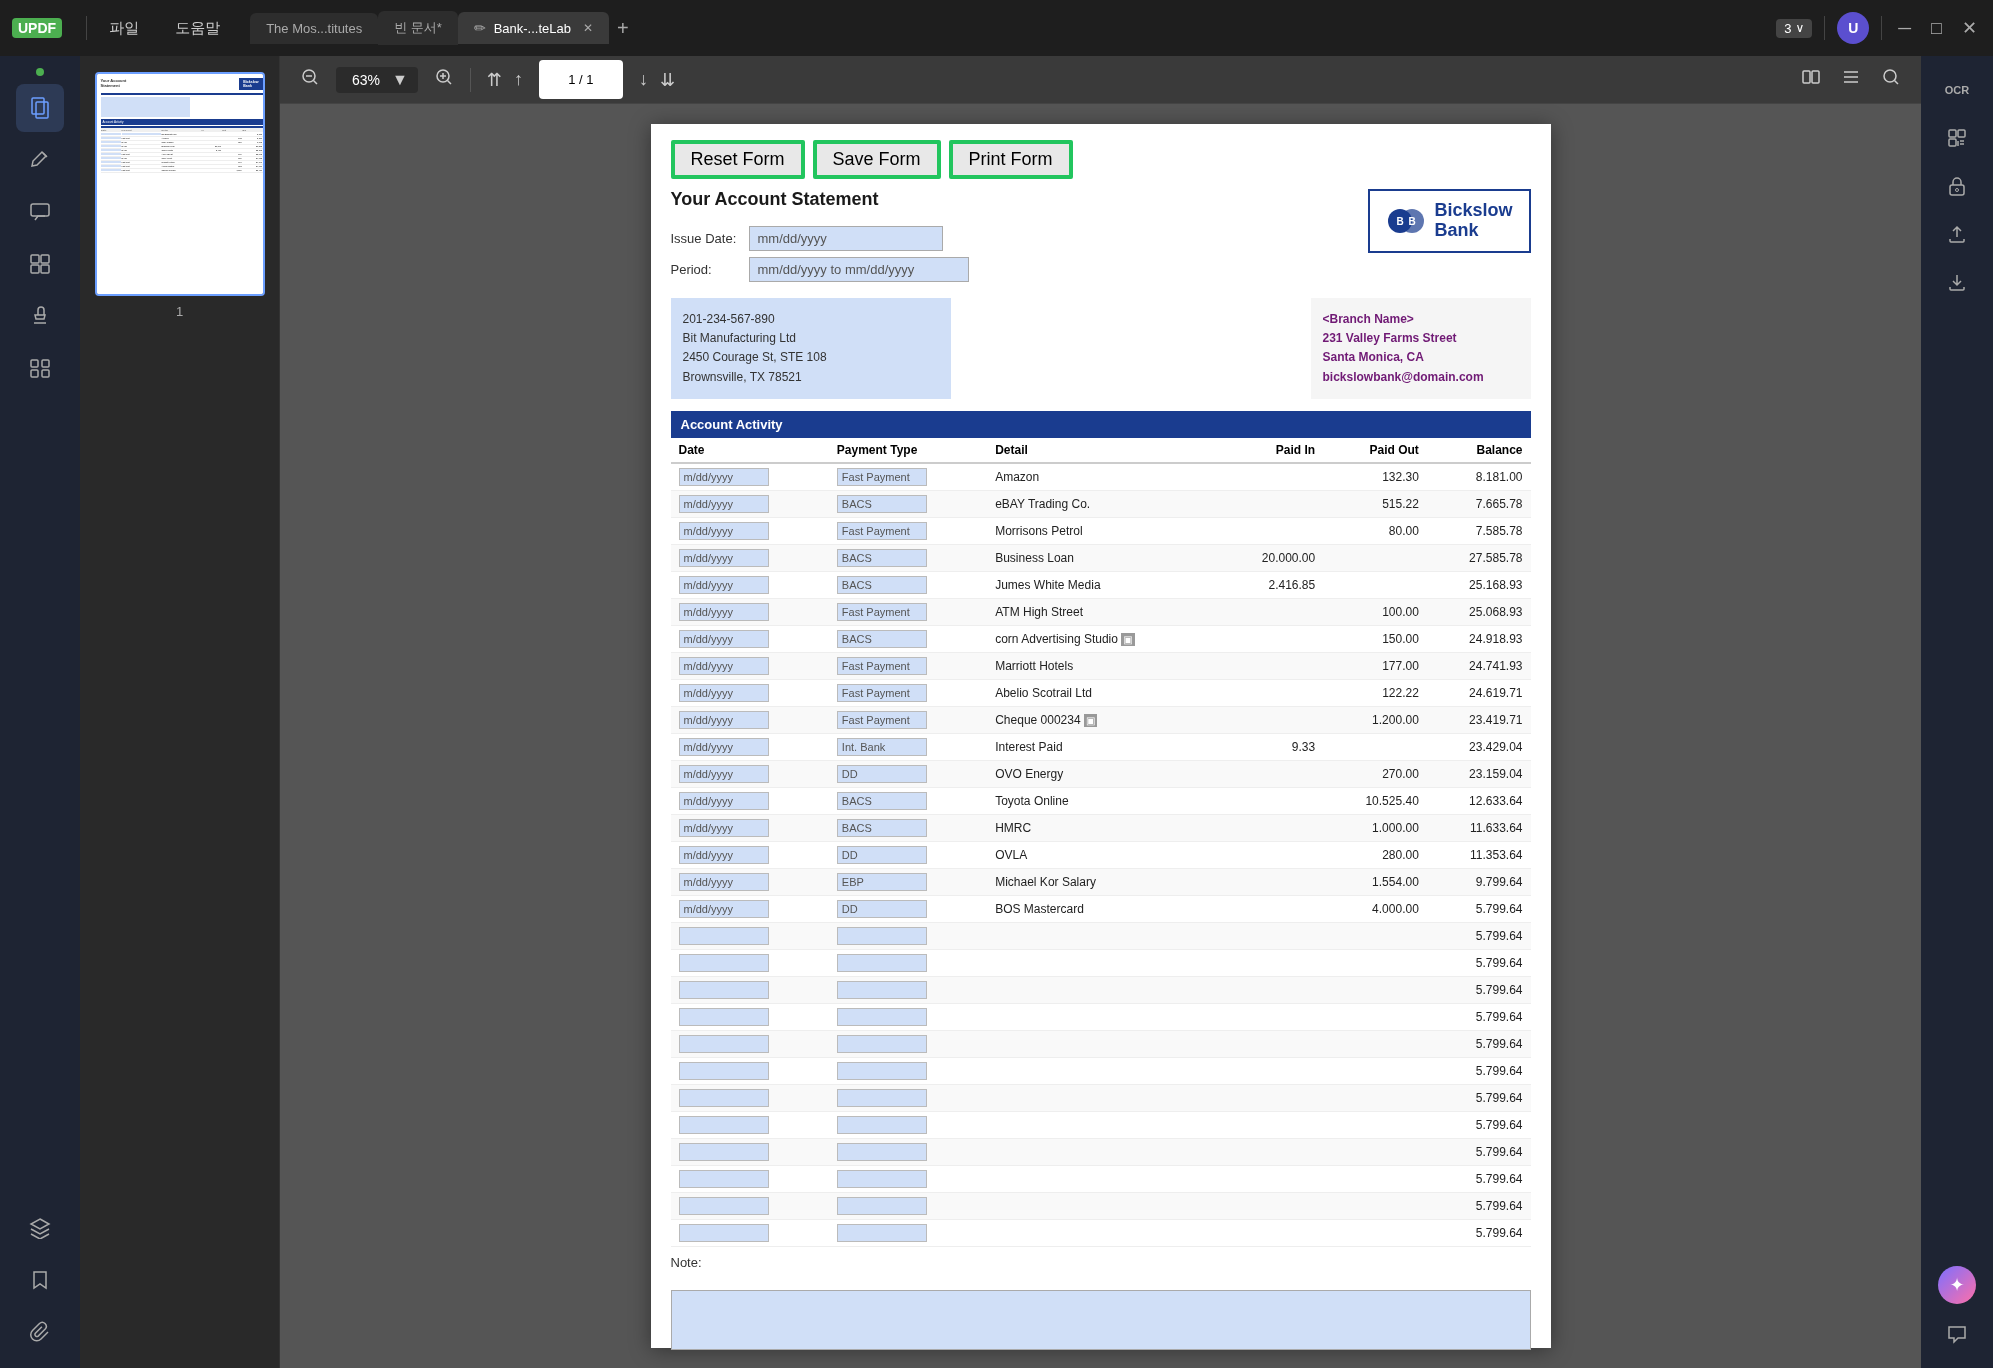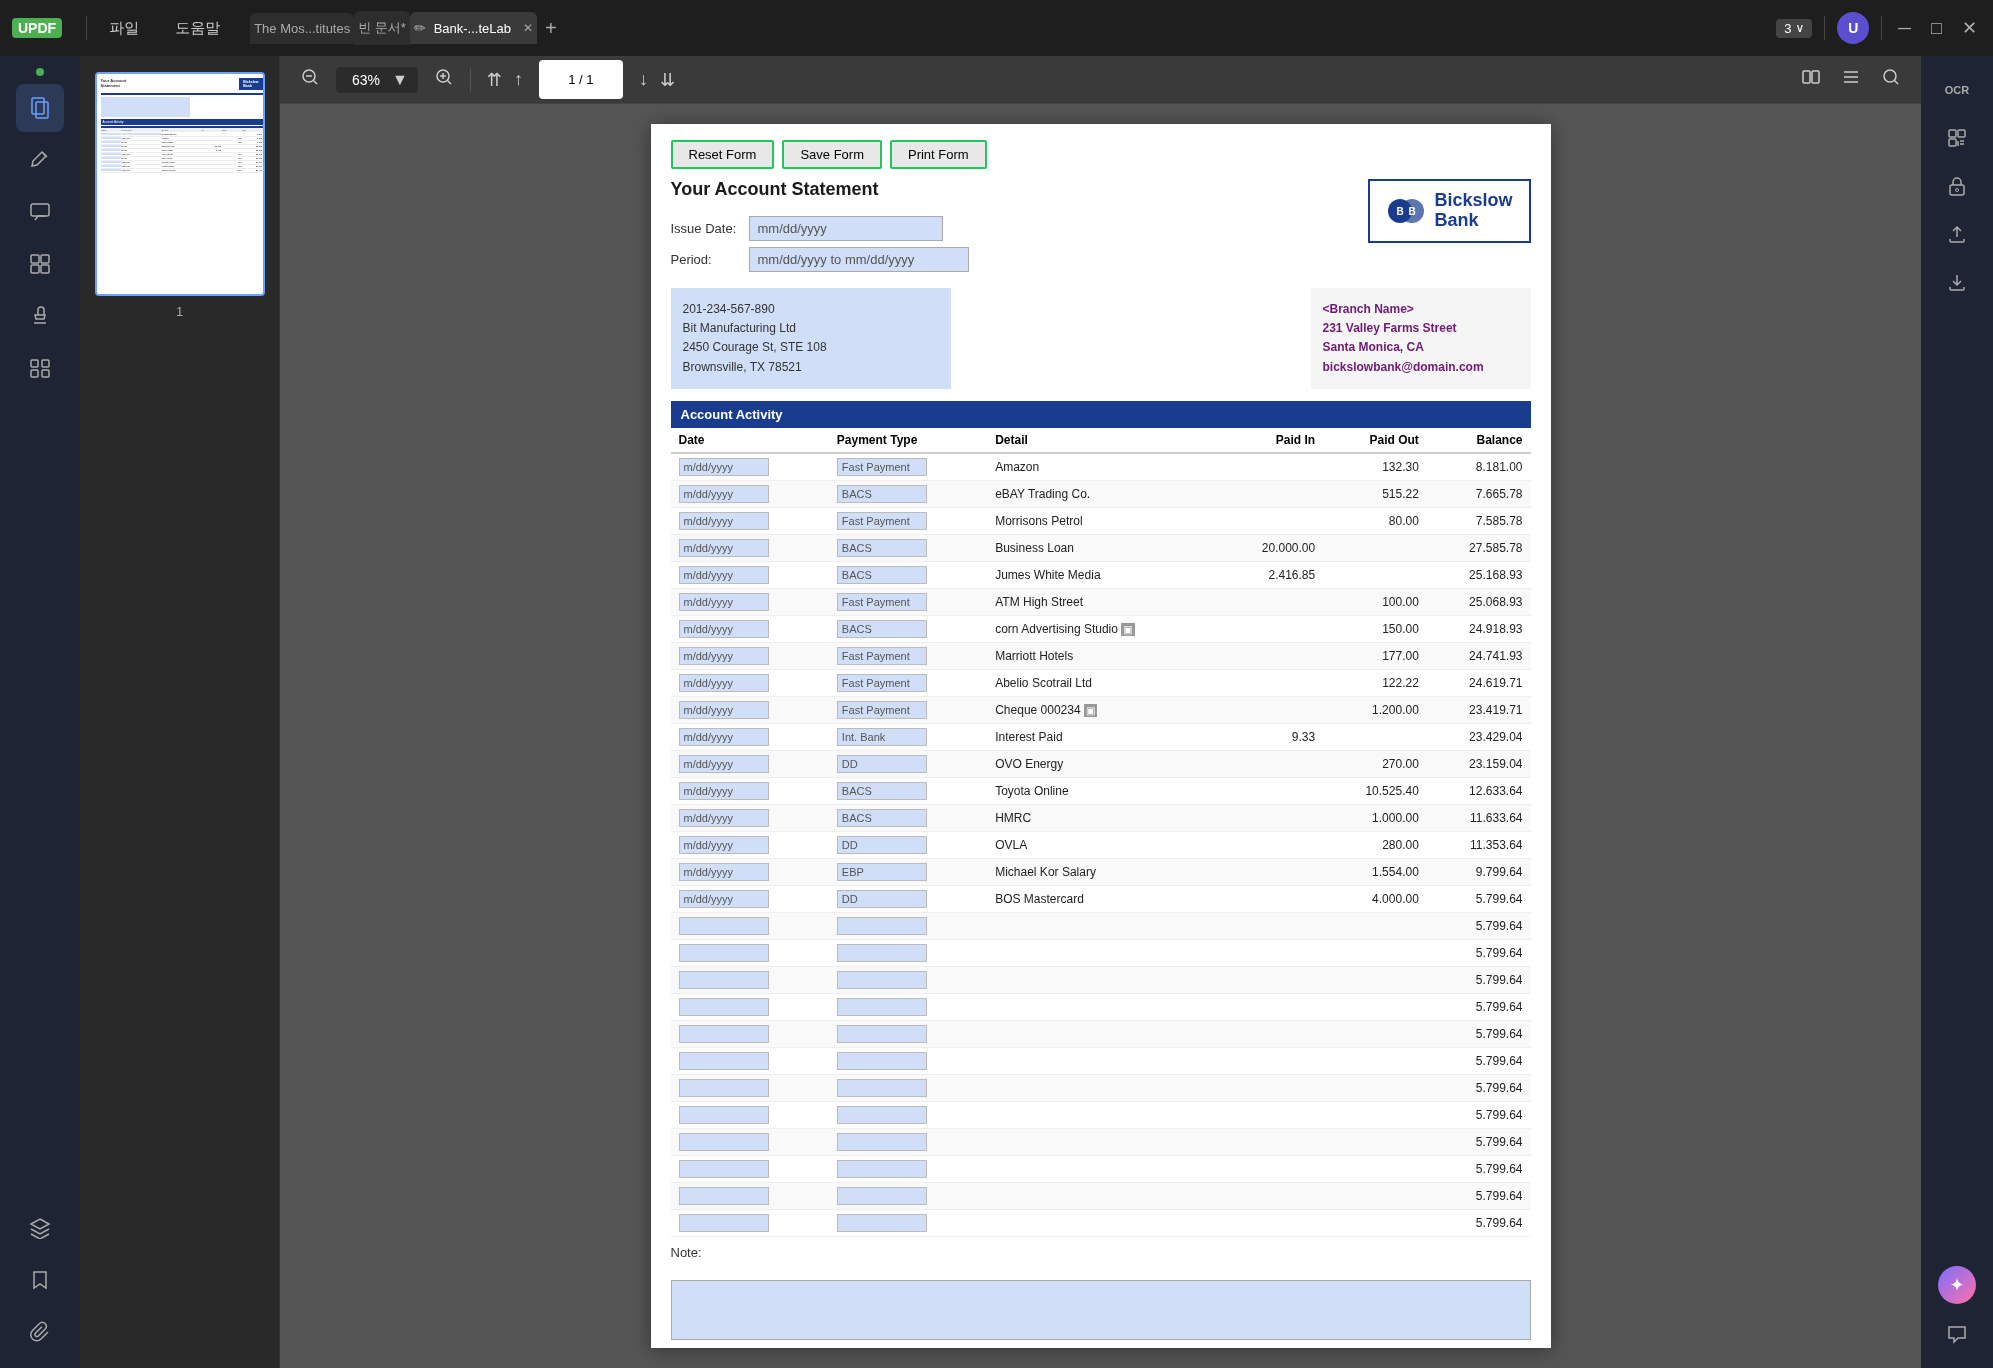--- a/index.html
+++ b/index.html
@@ -4,21 +4,21 @@
   <style>
     * { box-sizing: border-box; margin: 0; padding: 0; }
     body { background: #2b2b2b; font-family: 'Segoe UI', Arial, sans-serif; width: 1993px; height: 1368px; overflow: hidden; display: flex; flex-direction: column; }
 
     
     .topbar { background: #1e1e1e; height: 56px; display: flex; align-items: center; padding: 0 12px; gap: 8px; flex-shrink: 0; }
     .updf-logo { color: #4CAF50; font-weight: bold; font-size: 18px; margin-right: 16px; display: flex; align-items: center; gap: 4px; }
     .updf-logo-icon { background: #4CAF50; color: white; padding: 2px 6px; border-radius: 4px; font-size: 14px; font-weight: bold; }
     .topbar-menu { color: #ccc; font-size: 15px; padding: 6px 14px; cursor: pointer; }
     .tab-bar { display: flex; align-items: center; flex: 1; gap: 0; margin-left: 8px; }
-    .tab { background: #2d2d2d; color: #aaa; padding: 8px 4px; font-size: 13px; cursor: pointer; border-radius: 6px 6px 0 0; display: flex; align-items: center; gap: 8px; position: relative; }
+    .tab { background: #2d2d2d; color: #aaa; padding: 8px 16px; font-size: 13px; cursor: pointer; border-radius: 6px 6px 0 0; display: flex; align-items: center; gap: 8px; position: relative; }
     .tab.active { background: #3a3a3a; color: #fff; }
     .tab-close { color: #aaa; font-size: 12px; cursor: pointer; margin-left: 4px; }
     .tab-add { color: #aaa; font-size: 20px; cursor: pointer; padding: 4px 8px; }
     .topbar-right { display: flex; align-items: center; gap: 12px; margin-left: auto; }
     .topbar-num { background: #444; color: #fff; border-radius: 4px; padding: 2px 8px; font-size: 13px; display: flex; align-items: center; gap: 4px; }
     .topbar-avatar { background: #5b4fcf; color: white; width: 32px; height: 32px; border-radius: 50%; display: flex; align-items: center; justify-content: center; font-weight: bold; font-size: 14px; }
     .topbar-icon { color: #aaa; font-size: 18px; cursor: pointer; padding: 4px; }
     .divider-v { width: 1px; height: 24px; background: #444; }
 
     
@@ -48,21 +48,21 @@
     .page-input-wrap { display: flex; align-items: center; gap: 4px; background: #fff; border-radius: 4px; padding: 12px 12px; }
     .page-input { background: transparent; border: none; color: #000; font-size: 14px; width: 60px; text-align: center; }
     .toolbar-right-icons { display: flex; gap: 12px; margin-left: auto; }
 
     
     .pdf-content { flex: 1; background: #555; overflow: auto; display: flex; justify-content: center; padding: 20px; }
     .pdf-page { background: white; width: 900px; min-height: 1100px; box-shadow: 0 2px 20px rgba(0,0,0,0.4); padding: 0; position: relative; }
 
     
     .form-buttons { display: flex; gap: 8px; padding: 16px 20px 10px; }
-    .form-btn { padding: 5px 16px; font-size: 13px; border: 2px solid #22c55e; background: #e8e8e8; cursor: pointer; border-radius: 2px; }
+    .form-btn { padding: 5px 16px; font-size: 18px; border: 4px solid #22c55e; background: #e8e8e8; cursor: pointer; border-radius: 2px; }
 
     .form-body { padding: 0 20px 20px; }
     .account-title { font-size: 18px; font-weight: bold; color: #1a1a1a; margin-bottom: 10px; }
 
     .form-header { display: flex; justify-content: space-between; align-items: flex-start; margin-bottom: 16px; }
     .form-left { display: flex; flex-direction: column; gap: 6px; }
     .field-row { display: flex; align-items: center; gap: 8px; }
     .field-label { font-size: 13px; color: #333; min-width: 70px; }
     .field-input { border: 1px solid #aaa; background: #d0dff7; padding: 4px 8px; font-size: 13px; min-width: 180px; color: #555; }
 

